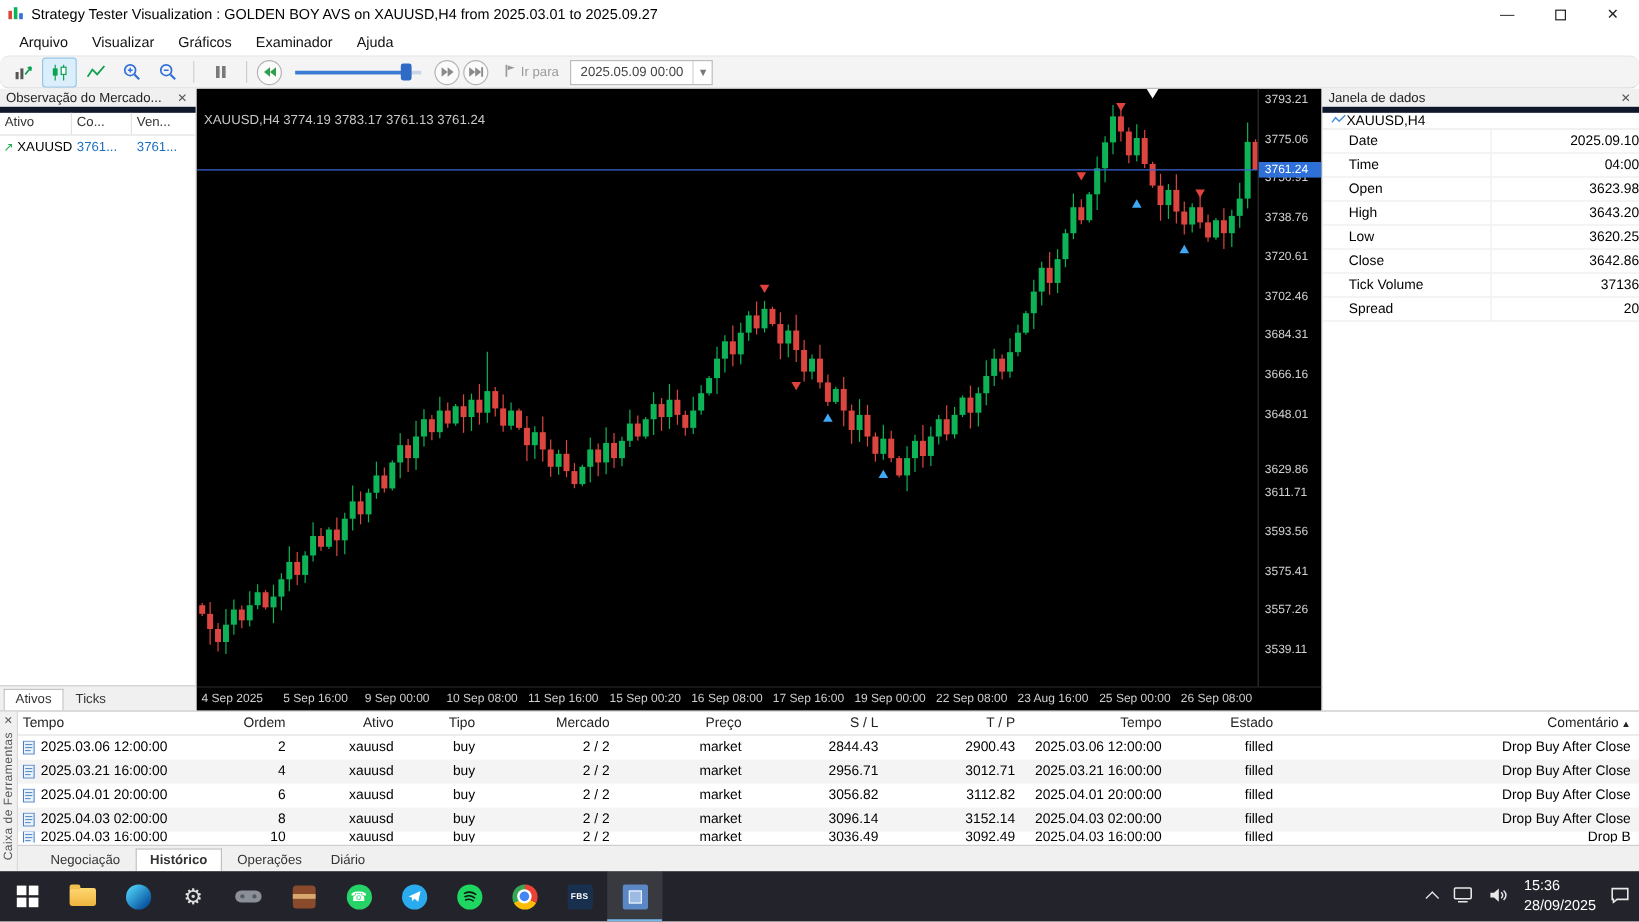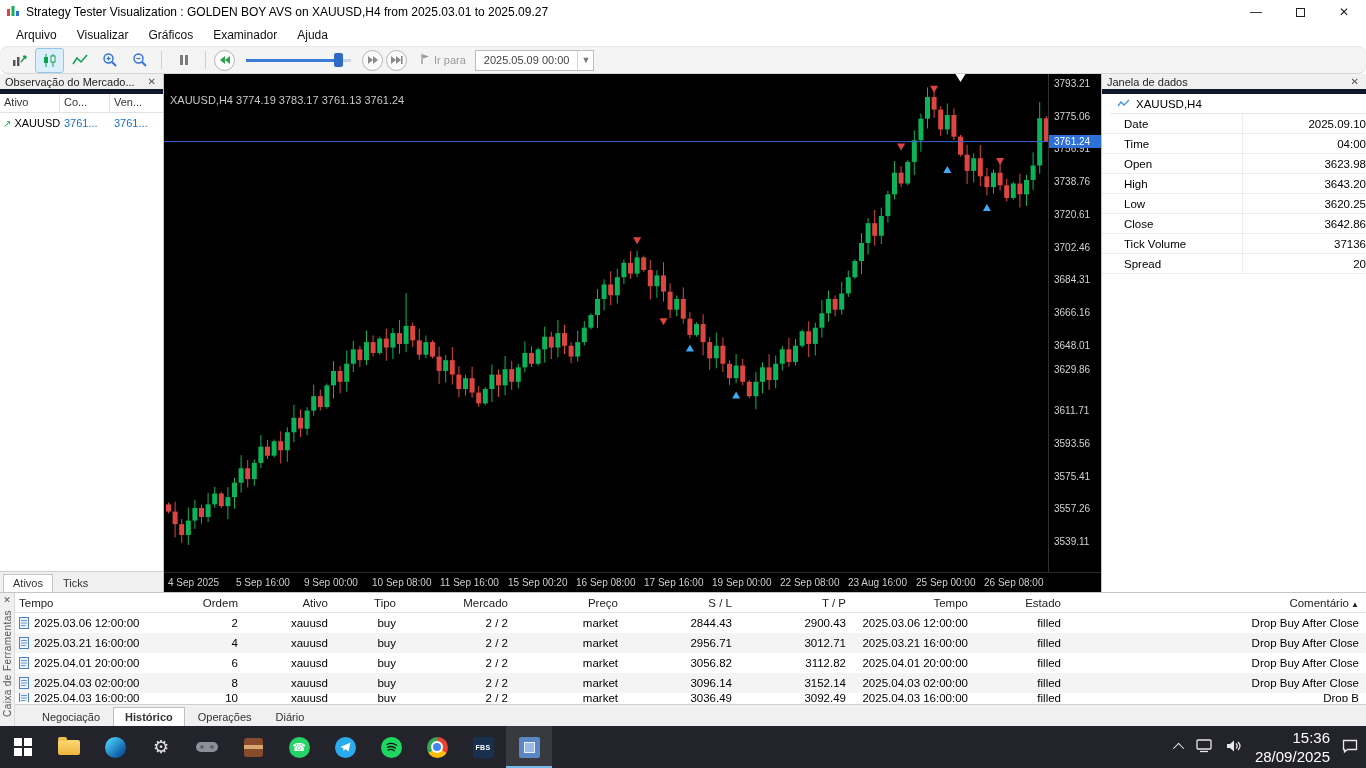--- a/index.html
+++ b/index.html
@@ -62,21 +62,21 @@
   #candles-svg { position:absolute; inset:0; width:884px; height:496px; }
   .chart-title { position:absolute; top:20px; left:6px; color:#c8c8c8; font-size:11px; white-space:nowrap; }
   .price-axis { width:53px; position:relative; border-left:1px solid #303030; font-size:10px; color:#d2d2d2; }
   .axis-label { position:absolute; left:5px; white-space:nowrap; }
   .price-tag { position:absolute; left:0; width:100%; background:#2e6fd8; color:#fff; font-size:10px; padding:1px 0 1px 5px; }
   .time-axis { height:20px; position:relative; color:#cfcfcf; font-size:10px; border-top:1px solid #262626; flex:0 0 20px; }
   .time-label { position:absolute; top:4px; white-space:nowrap; }
 
   
   .right-panel { flex:1; border-left:1px solid #c4c4c4; display:flex; flex-direction:column; font-size:11.5px; background:#fff; }
-  .dw-symbol { height:20px; display:flex; align-items:center; gap:6px; padding-left:7px; border-bottom:1px solid #e8e8e8;margin-left:8px; }
+  .dw-symbol { height:14px; display:flex; align-items:center; gap:0; padding-left:7px; border-bottom:1px solid #e8e8e8; }
   .dw-row { height:20px; display:grid; grid-template-columns:140px 1fr; border-bottom:1px solid #ededed; align-items:stretch; }
   .dw-row .lbl { padding-left:22px; display:flex; align-items:center; }
   .dw-row .val { text-align:right; border-left:1px solid #ededed; display:flex; align-items:center; justify-content:flex-end; }
 
   
   .bottom-panel { flex:1; display:flex; border-top:1px solid #c4c4c4; background:#fff; min-height:0; overflow:hidden; }
   .toolbox-strip { width:15px; background:#f0f0f0; border-right:1px solid #dadada; display:flex; flex-direction:column; align-items:center; padding-top:2px; flex:0 0 15px; }
   .strip-x { font-size:9px; color:#555; }
   .strip-label { writing-mode:vertical-rl; transform:rotate(180deg); font-size:10px; color:#555; margin-top:5px; letter-spacing:.4px; }
   .history-area { flex:1; display:flex; flex-direction:column; min-width:0; }
@@ -108,21 +108,21 @@
   .chrome-mid { width:12px; height:12px; border-radius:50%; background:#fff; display:flex; align-items:center; justify-content:center; }
   .chrome-core { width:8px; height:8px; border-radius:50%; background:#4285f4; }
   .fbs-box { width:21px; height:21px; border-radius:3px; background:#18304e; color:#fff; font-size:7px; font-weight:bold;
              display:flex; align-items:center; justify-content:center; letter-spacing:.3px; }
   .mt-box { width:21px; height:21px; border-radius:2px; background:#5b87c5; display:flex; align-items:center; justify-content:center; }
   .mt-box i { width:11px; height:11px; border:1.5px solid #eaf2ff; display:block; background:#9dbbe2; }
   .pkg-box { width:19px; height:19px; border-radius:3px; background:#8a4a2c; position:relative; }
   .pkg-box::before { content:""; position:absolute; top:7px; left:0; right:0; height:4px; background:#d8a86e; }
   .tray { margin-left:auto; display:flex; align-items:center; gap:12px; padding-right:8px; }
   .chev-up { width:8px; height:8px; border-left:1.6px solid #eee; border-top:1.6px solid #eee; transform:rotate(45deg) translateY(2px); }
-  .clock { text-align:right; font-size:15px; line-height:1.3; color:#fff; }
+  .clock { text-align:left; font-size:12px; line-height:1.3; color:#fff; }
   .gear-glyph { color:#e0e0e0; font-size:18px; line-height:1; }
 </style>
 </head>
 <body>
 
 <div class="screen">
 
   <div class="titlebar">
     <span>
       <svg width="14" height="13" viewBox="0 0 14 13">
@@ -548,21 +548,21 @@
         <div class="price-axis" id="price-axis">
             <div class="axis-label" style="top: 4px;">3793.21</div>
             <div class="axis-label" style="top: 36.7143px;">3775.06</div>
             <div class="axis-label" style="top: 69.4286px;">3756.91</div>
             <div class="axis-label" style="top: 102.143px;">3738.76</div>
             <div class="axis-label" style="top: 134.857px;">3720.61</div>
             <div class="axis-label" style="top: 167.571px;">3702.46</div>
             <div class="axis-label" style="top: 200.286px;">3684.31</div>
             <div class="axis-label" style="top: 233px;">3666.16</div>
             <div class="axis-label" style="top: 265.714px;">3648.01</div>
-            <div class="axis-label" style="top: 290px;">3629.86</div>
+            <div class="axis-label" style="top: 312px;">3629.86</div>
             <div class="axis-label" style="top: 331.143px;">3611.71</div>
             <div class="axis-label" style="top: 363.857px;">3593.56</div>
             <div class="axis-label" style="top: 396.571px;">3575.41</div>
             <div class="axis-label" style="top: 429.286px;">3557.26</div>
             <div class="axis-label" style="top: 462px;">3539.11</div>
             <div class="price-tag" style="top: 60.624px;">3761.24</div>
           </div>
       </div>
       <div class="time-axis" id="time-axis">
           <div class="time-label" style="left: 4px;">4 Sep 2025</div>

